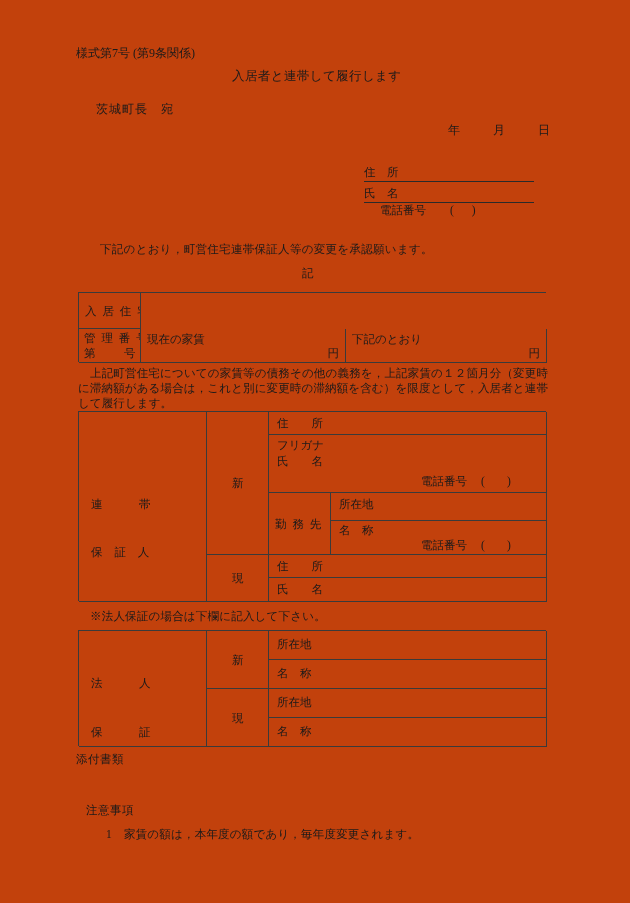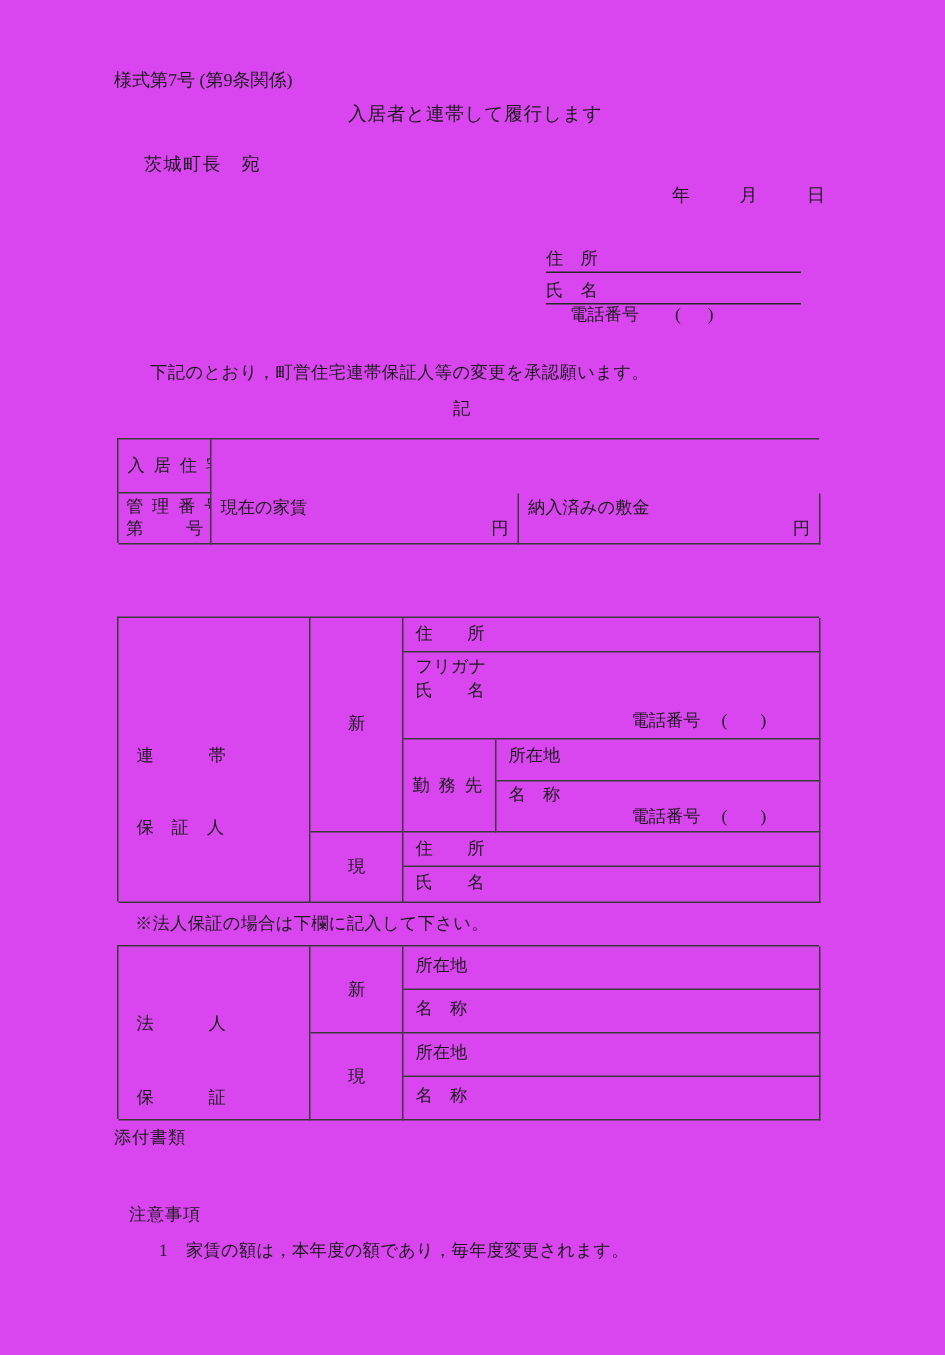--- a/index.html
+++ b/index.html
@@ -9,21 +9,21 @@
     background: #ffffff;
   }
   body {
     font-family: "Liberation Serif", "DejaVu Serif", serif;
     color: #1a1a1a;
   }
   .page {
     position: relative;
     width: 630px;
     height: 903px;
-    background: #d946ef;
+    background: #c2410c;
     overflow: hidden;
     box-sizing: border-box;
   }
 
   
   .t { position: absolute; white-space: nowrap; line-height: 1.0; }
   .fs11 { font-size: 11.5px; }
   .fs12 { font-size: 12px; }
   .fs12b { font-size: 12.5px; }
 
@@ -152,25 +152,26 @@
       <span class="lbl" style="left:5px;top:19px;">第</span>
       <span class="lbl" style="left:45px;top:19px;">号</span>
     </div>
 
     <div class="cell" style="left:62px;top:36px;width:205px;height:34px;">
       <span class="lbl" style="left:6px;top:5px;">現在の家賃</span>
       <span class="lbl" style="right:6px;top:19px;">円</span>
     </div>
 
     <div class="cell" style="left:267px;top:36px;width:201px;height:34px;">
-      <span class="lbl" style="left:6px;top:5px;">納入済みの敷金</span>
+      <span class="lbl" style="left:6px;top:5px;">下記のとおり</span>
       <span class="lbl" style="right:6px;top:19px;">円</span>
     </div>
   </div>
 
+  <div id="clause">上記町営住宅についての家賃等の債務その他の義務を，上記家賃の１２箇月分（変更時に滞納額がある場合は，これと別に変更時の滞納額を含む）を限度として，入居者と連帯して履行します。</div>
 
   <div class="tbl" id="table-guarantor">
 
     <div class="cell" style="left:0;top:0;width:128px;height:190px;">
       <span class="lbl sp-wide" style="left:12px;top:72px;">連　　帯</span>
       <span class="lbl sp-wide" style="left:12px;top:120px;">保 証 人</span>
     </div>
 
     <div class="cell" style="left:128px;top:0;width:62px;height:143px;">
       <span class="lbl" style="left:25px;top:66px;">新</span>

